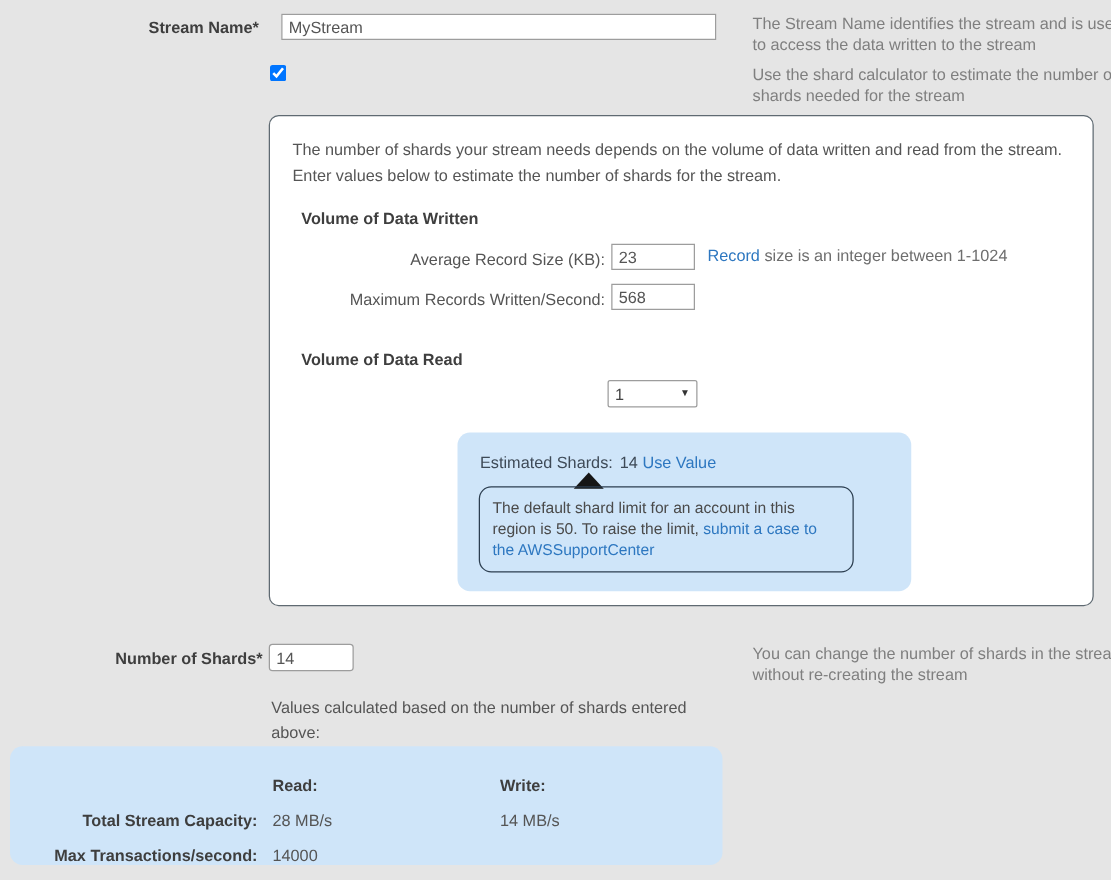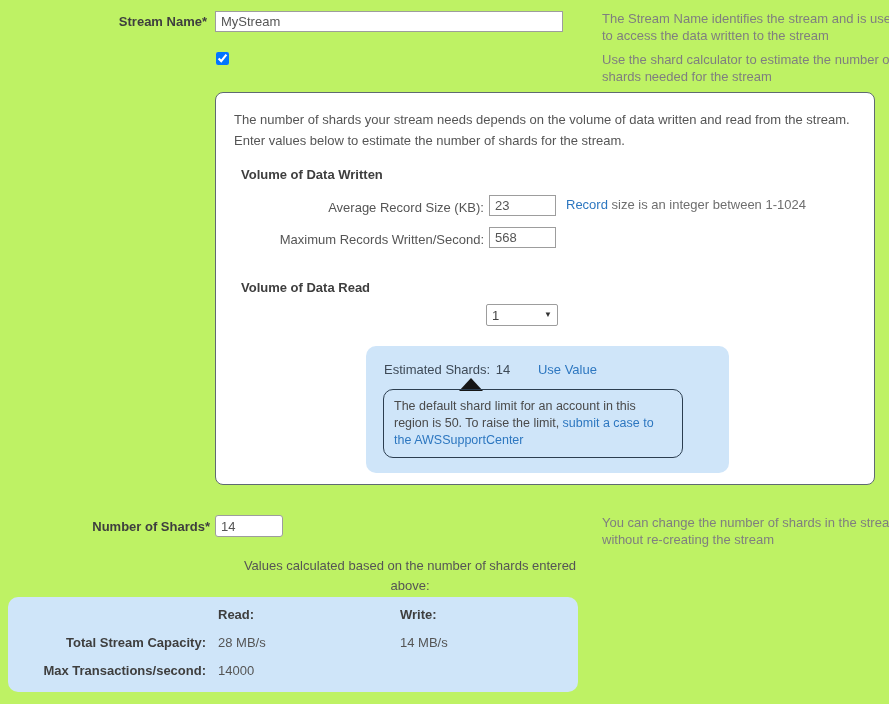--- a/index.html
+++ b/index.html
@@ -1,19 +1,19 @@
 <!DOCTYPE html>
 <html><head>
 <meta charset="utf-8">
 <style>
   * { margin:0; padding:0; box-sizing:border-box; }
   html,body { background:#ffffff; }
   .page {
     position:relative; width:889px; height:704px; overflow:hidden;
-    background:#bef264; font-family:"Liberation Sans", sans-serif;
+    background:#e5e5e5; font-family:"Liberation Sans", sans-serif;
     font-size:13px; color:#555;
   }
   .abs { position:absolute; }
   .bold-lbl { font-weight:bold; color:#3e3e3e; }
   .right { text-align:right; }
   .help { color:#7f7f7f; width:308px; line-height:17px;margin-left:24px; }
   .txt { color:#555; line-height:21px; }
   .link { color:#2d77c0; cursor:pointer; text-decoration:none; }
 
   input[type="text"] {
@@ -51,37 +51,37 @@
     border-right:12px solid transparent; border-bottom:13px solid #161616;
   }
   .tooltip-box {
     left:17px; top:43px; width:300px; min-height:64px;
     border:1px solid #2c3e50; border-radius:10px;
     padding:8px 10px; font-size:12.5px; line-height:17px; color:#4a4a4a;
   }
 
   .capacity-panel {
     left:8px; top:597px; width:570px; height:95px;
-    background:#cfe5f9; border-radius:10px; padding-top:10px;
+    background:#cfe5f9; border-radius:10px; padding-top:24px;
   }
   .cap-grid {
     display:grid; grid-template-columns:200px 172px auto; column-gap:10px;
     row-gap:13px; align-items:baseline;
   }
   .cap-grid .c1 { text-align:right; font-weight:bold; color:#3e3e3e; padding-right:2px; }
   .cap-grid .hdr { font-weight:bold; color:#3e3e3e; }
   .cap-grid .val { color:#555; }
 </style>
 </head>
 <body>
 
 <div class="page">
 
   <div class="abs right bold-lbl" style="left:0; top:14px; width:207px;">Stream Name*</div>
-  <input type="text" class="abs inp-stream" style="left: 215px; top: 11px;" value="MyStream">
+  <input type="text" class="abs inp-stream" style="left: 225px; top: 11px;" value="MyStream">
   <div class="abs help" style="left:578px; top:10px;">The Stream Name identifies the stream and is used to access the data written to the stream</div>
 
   <input type="checkbox" class="abs" style="left: 216px; top: 52px; width: 13px; height: 13px;" checked="checked">
   <div class="abs help" style="left:578px; top:51px;">Use the shard calculator to estimate the number of shards needed for the stream</div>
 
   <div class="abs calc-box">
 
     <div class="abs txt" style="left:18px; top:16px; width:632px;">The number of shards your stream needs depends on the volume of data written and read from the stream. Enter values below to estimate the number of shards for the stream.</div>
 
     <div class="abs heading" style="left:25px; top:74px;">Volume of Data Written</div>
@@ -99,32 +99,32 @@
       <select>
         <option>1</option>
       </select>
       <span class="select-arrow">▼</span>
     </div>
 
     <div class="abs estimate-box">
       <div class="abs" style="left:18px; top:16px; color:#3e4a57; white-space:nowrap;">
         <span>Estimated Shards:</span>
         <span style="margin-left:2px;">14</span>
-        <span class="link" style="margin-left:24px;">Use Value</span>
+        <span class="link" style="">Use Value</span>
       </div>
       <div class="abs caret-up" style="left:93px; top:32px;"></div>
       <div class="abs tooltip-box"><span>The default shard limit for an account in this region is 50. To raise the limit, </span><span class="link">submit a case to the AWSSupportCenter</span></div>
     </div>
   </div>
 
   <div class="abs right bold-lbl" style="left:0; top:519px; width:210px;">Number of Shards*</div>
   <input type="text" class="abs inp-shards" style="left: 215px; top: 515px;" value="14">
   <div class="abs help" style="left:578px; top:514px;">You can change the number of shards in the stream without re-creating the stream</div>
 
-  <div class="abs txt" style="left:231px; top:556px; width:358px; line-height:20px;text-align:center;">Values calculated based on the number of shards entered above:</div>
+  <div class="abs txt" style="left:217px; top:556px; width:358px; line-height:20px;">Values calculated based on the number of shards entered above:</div>
 
   <div class="abs capacity-panel">
     <div class="cap-grid">
       <div class="c1"></div>
       <div class="hdr">Read:</div>
       <div class="hdr">Write:</div>
 
       <div class="c1">Total Stream Capacity:</div>
       <div class="val">28 MB/s</div>
       <div class="val">14 MB/s</div>

